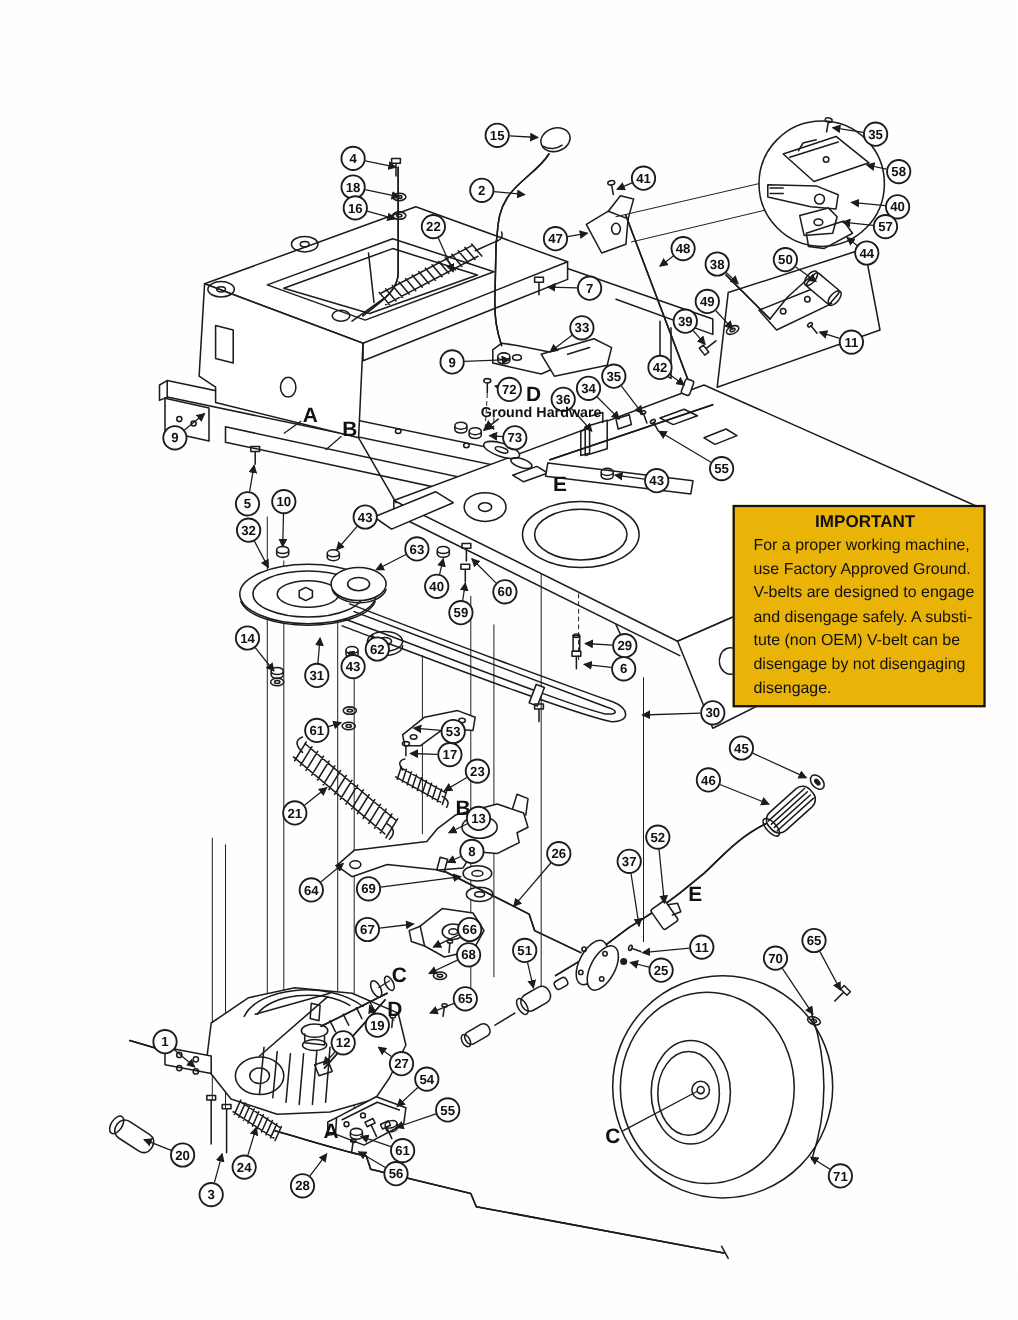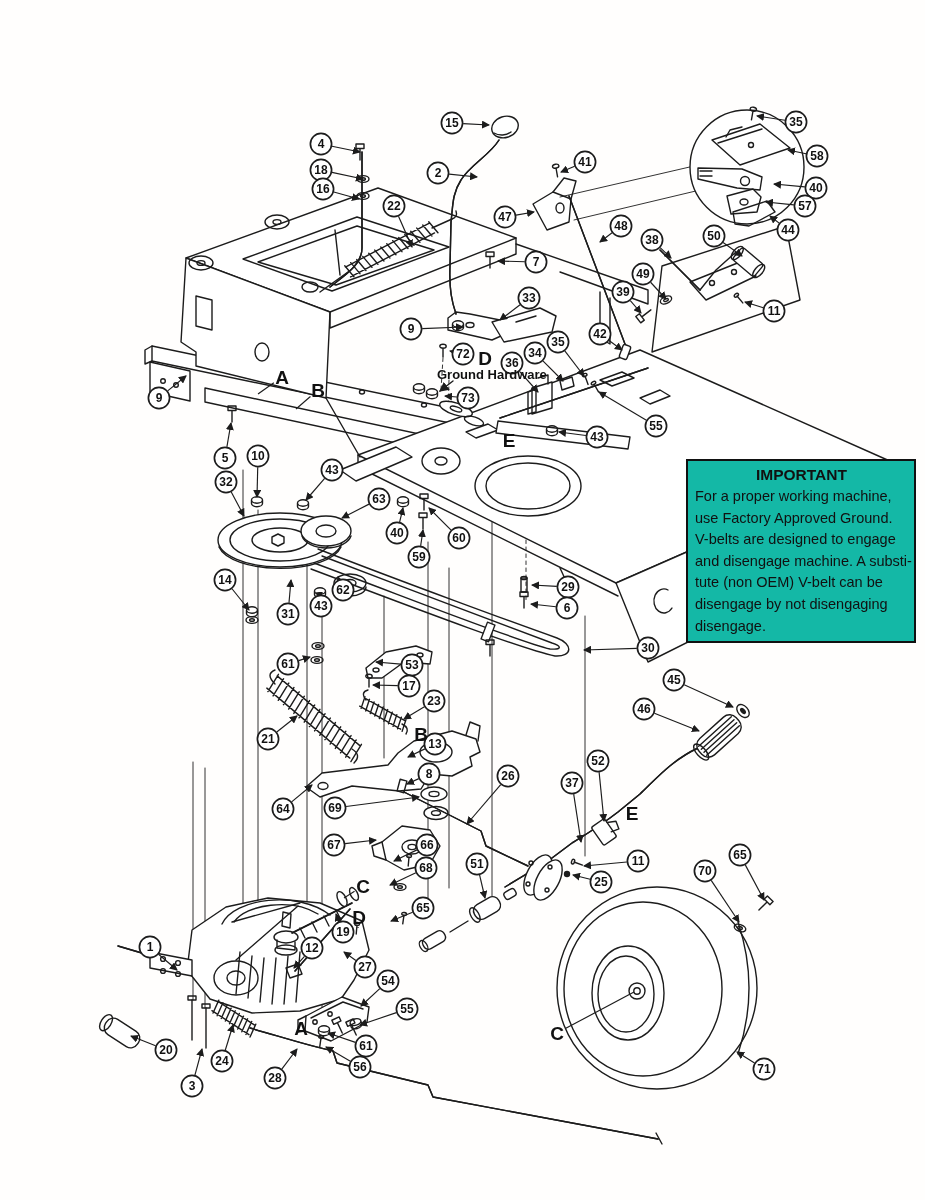--- a/index.html
+++ b/index.html
@@ -12,21 +12,21 @@
   .art .dash{stroke-width:0.9;stroke-dasharray:3.5,3.5;}
   .art .dk{fill:#1c1c1c;stroke:none;}
   .rod-out{stroke:#1c1c1c;fill:none;stroke-linecap:round;stroke-linejoin:round;}
   .rod-in{stroke:#fff;fill:none;stroke-linecap:round;stroke-linejoin:round;}
   .hw{stroke:#1c1c1c;fill:none;stroke-width:1.3;stroke-linecap:round;stroke-linejoin:round;}
   .spring{stroke:#1c1c1c;fill:none;stroke-width:1.2;}
   .co-line{stroke:#1c1c1c;stroke-width:1.15;fill:none;}
   .co-circle{fill:#fff;stroke:#1c1c1c;stroke-width:1.7;}
   .co-text{font:700 12px "Liberation Sans",sans-serif;fill:#111;}
   .ref-text{font:700 19px "Liberation Sans",sans-serif;fill:#111;}
-  .notice{position:absolute;left:686px;top:459px;width:230px;height:184px;border:2px solid #111;background:#14b8a6;box-sizing:border-box;padding:3px 6px 0 7px;color:#111;}
+  .notice{position:absolute;left:666px;top:459px;width:230px;height:184px;border:2px solid #111;background:#eab308;box-sizing:border-box;padding:3px 6px 0 17px;color:#111;}
   .notice-title{text-align:center;font-weight:bold;font-size:15.5px;margin:2px 0 2px;}
   .notice-line{font-size:14.5px;line-height:21.6px;white-space:nowrap;}
   .gh-label{position:absolute;left:437px;top:367px;font-size:13px;font-weight:bold;color:#111;white-space:nowrap;}
 </style>
 </head>
 <body>
 
 <div class="page">
 
   <svg width="925" height="1200" viewBox="0 0 925 1200">
@@ -817,19 +817,19 @@
   </svg>
 
   <div class="gh-label">Ground Hardware</div>
 
   <div class="notice">
     <div class="notice-title">IMPORTANT</div>
     <div class="notice-body" id="notice-body">
         <div class="notice-line">For a proper working machine,</div>
         <div class="notice-line">use Factory Approved Ground.</div>
         <div class="notice-line">V-belts are designed to engage</div>
-        <div class="notice-line">and disengage machine. A substi-</div>
+        <div class="notice-line">and disengage safely. A substi-</div>
         <div class="notice-line">tute (non OEM) V-belt can be</div>
         <div class="notice-line">disengage by not disengaging</div>
         <div class="notice-line">disengage.</div>
       </div>
   </div>
 </div>
 
 </body></html>

